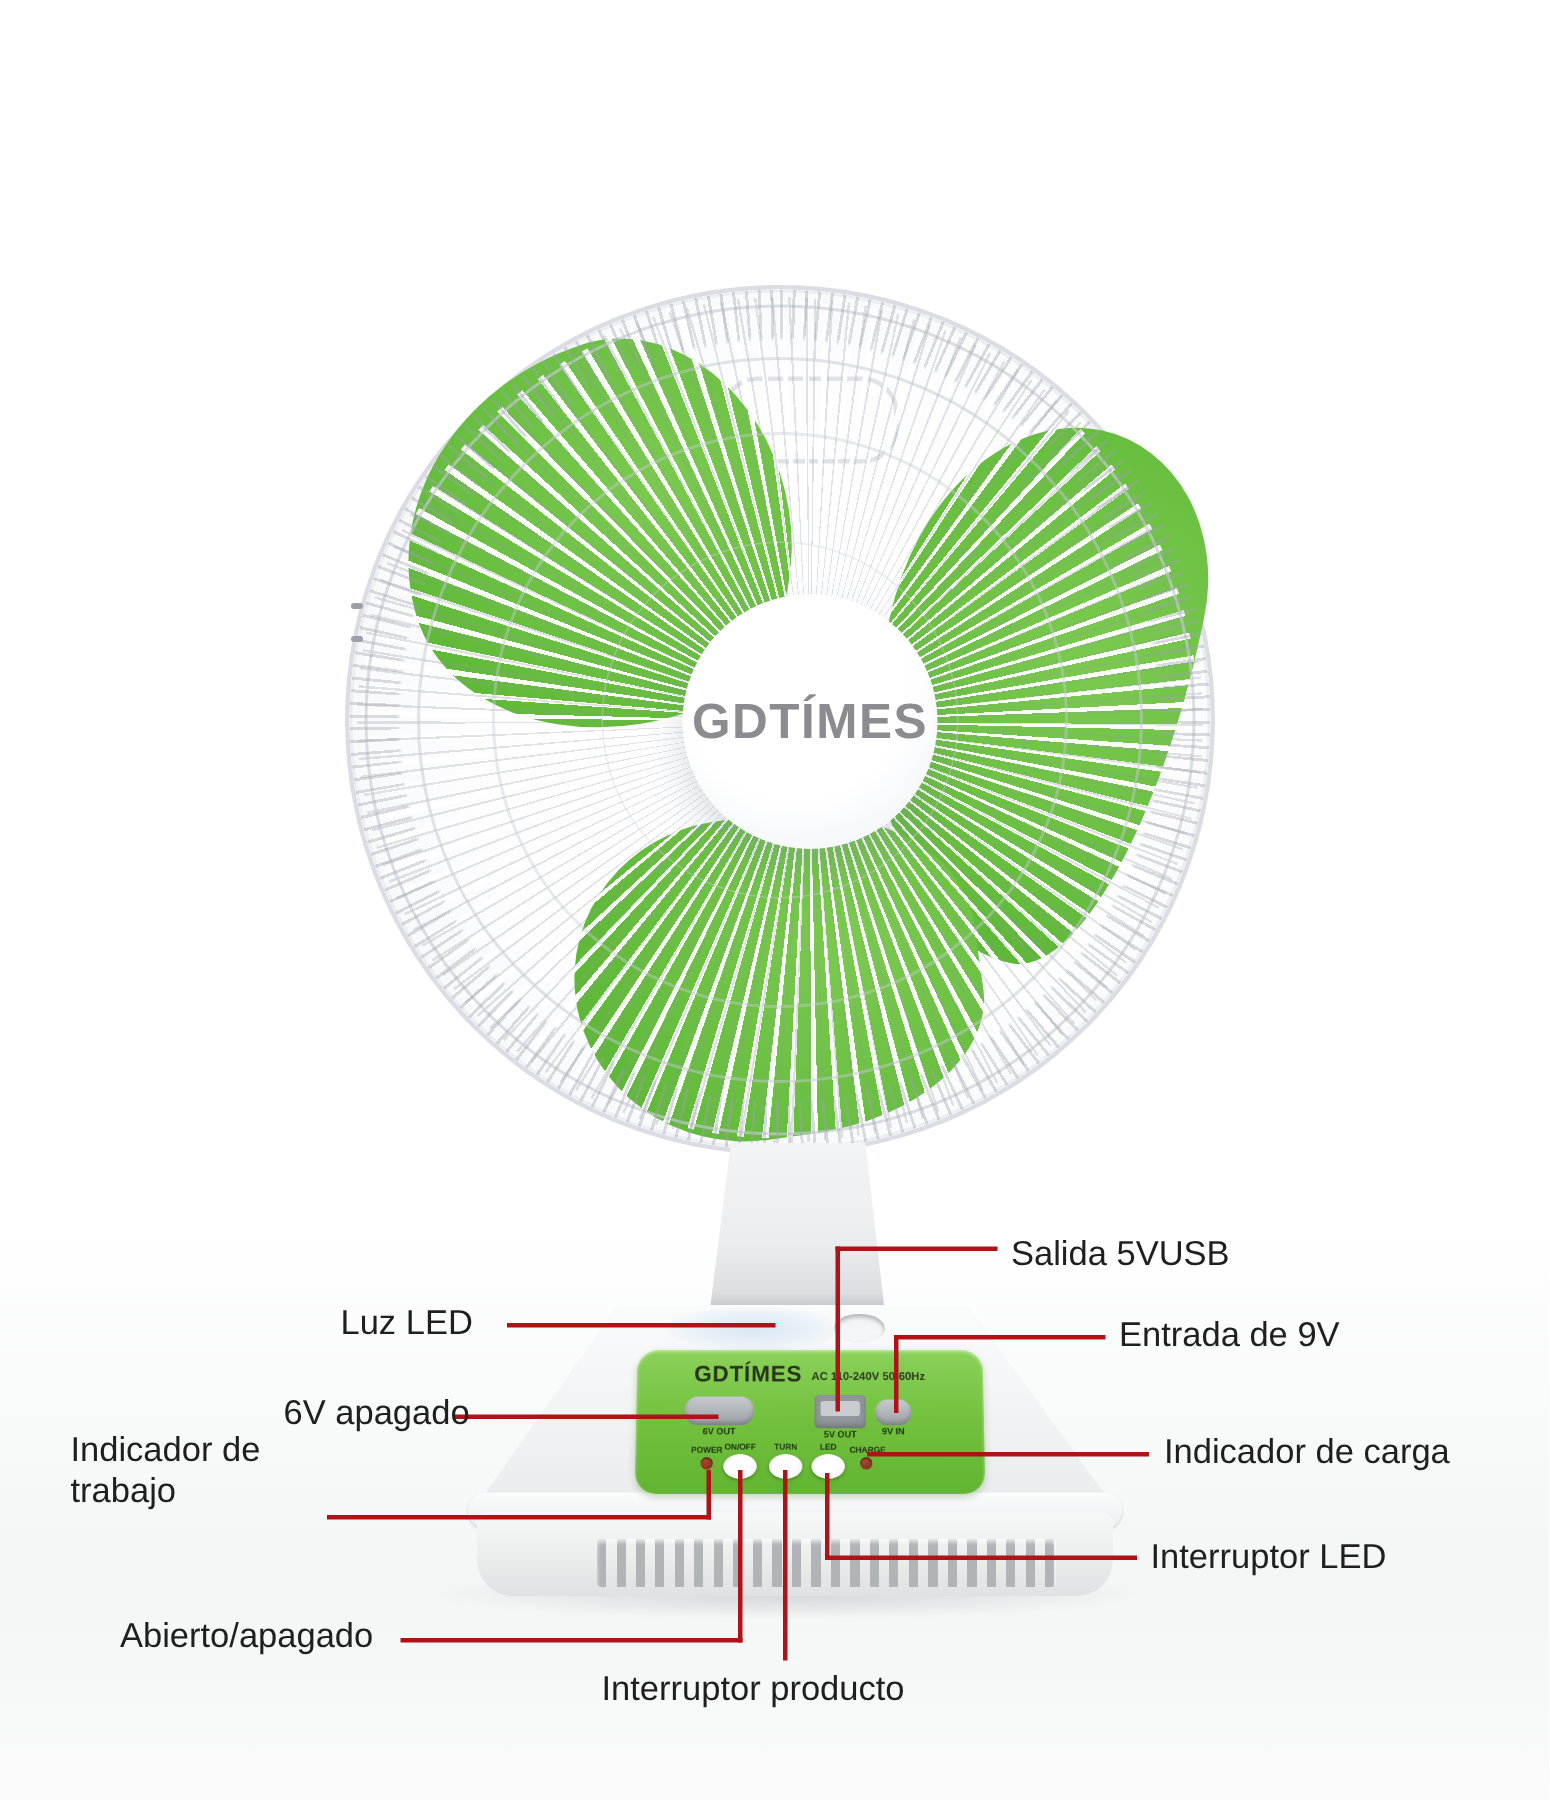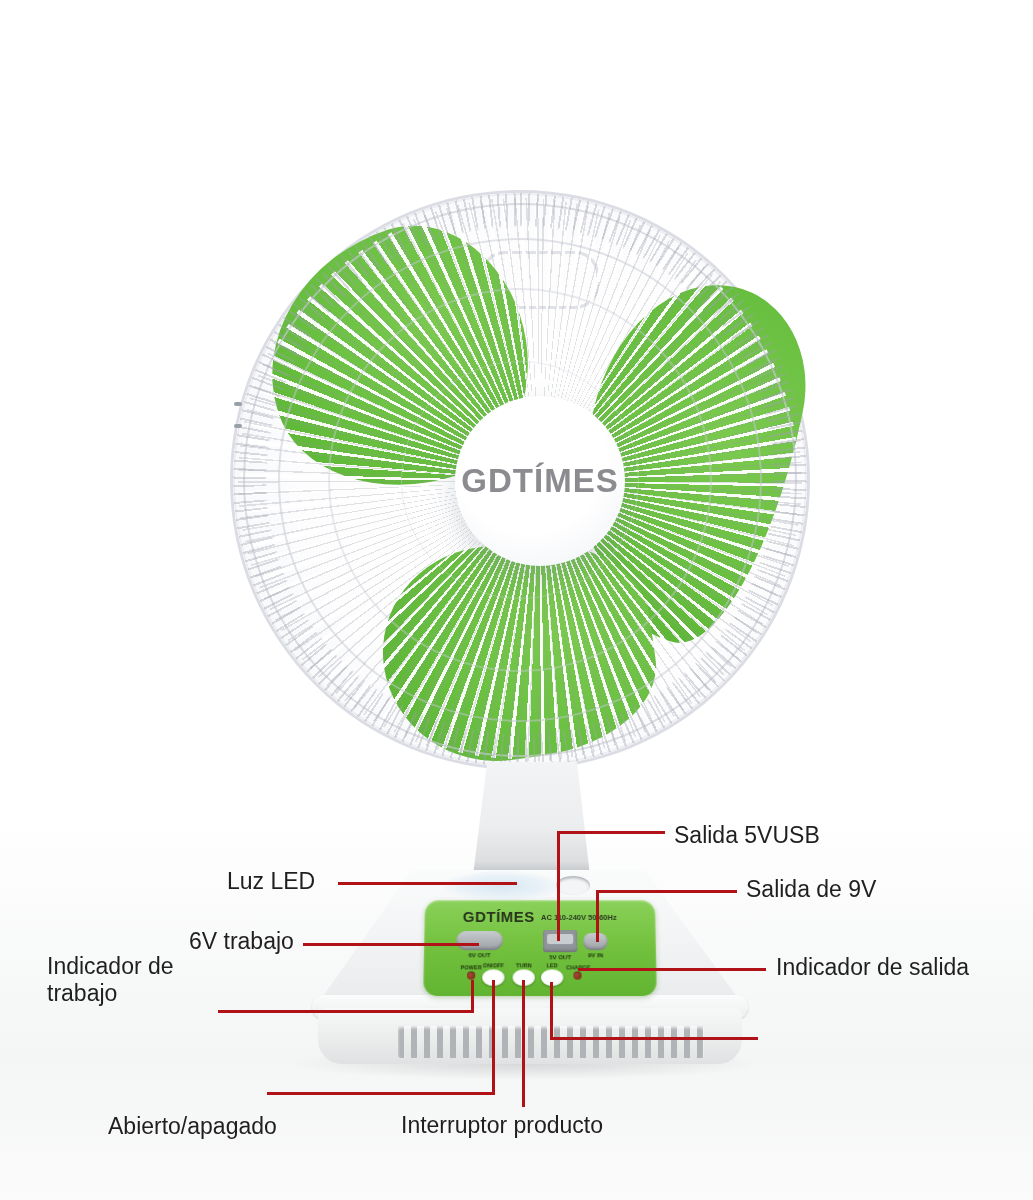--- a/index.html
+++ b/index.html
@@ -196,21 +196,22 @@
   <div class="abs line" style="left:596px;top:890px;width:141px;height:3px;"></div>
   <div class="abs line" style="left:596px;top:890px;width:3px;height:52px;"></div>
   <div class="abs line" style="left:578px;top:968px;width:188px;height:3px;"></div>
   <div class="abs line" style="left:550px;top:982px;width:3px;height:58px;"></div>
   <div class="abs line" style="left:550px;top:1037px;width:208px;height:3px;"></div>
   <div class="abs line" style="left:267px;top:1092px;width:228px;height:3px;"></div>
   <div class="abs line" style="left:492px;top:980px;width:3px;height:115px;"></div>
   <div class="abs line" style="left:522px;top:980px;width:3px;height:127px;"></div>
 
   <div class="abs lbl" style="left:227px;top:868px;">Luz LED</div>
-  <div class="abs lbl" style="left:189px;top:928px;">6V trabajo</div>
+  <div class="abs lbl" style="left:189px;top:928px;">6V apagado</div>
   <div class="abs lbl wrap" style="left:47px;top:953px;width:168px;">Indicador de trabajo</div>
-  <div class="abs lbl" style="left:108px;top:1077px;margin-top:36px;">Abierto/apagado</div>
+  <div class="abs lbl" style="left:80px;top:1077px;">Abierto/apagado</div>
   <div class="abs lbl" style="left:401px;top:1112px;">Interruptor producto</div>
   <div class="abs lbl" style="left:674px;top:822px;">Salida 5VUSB</div>
-  <div class="abs lbl" style="left:746px;top:876px;">Salida de 9V</div>
-  <div class="abs lbl" style="left:776px;top:954px;">Indicador de salida</div>
+  <div class="abs lbl" style="left:746px;top:876px;">Entrada de 9V</div>
+  <div class="abs lbl" style="left:776px;top:954px;">Indicador de carga</div>
+  <div class="abs lbl" style="left:767px;top:1024px;">Interruptor LED</div>
 
 </div>
 
 </body></html>

